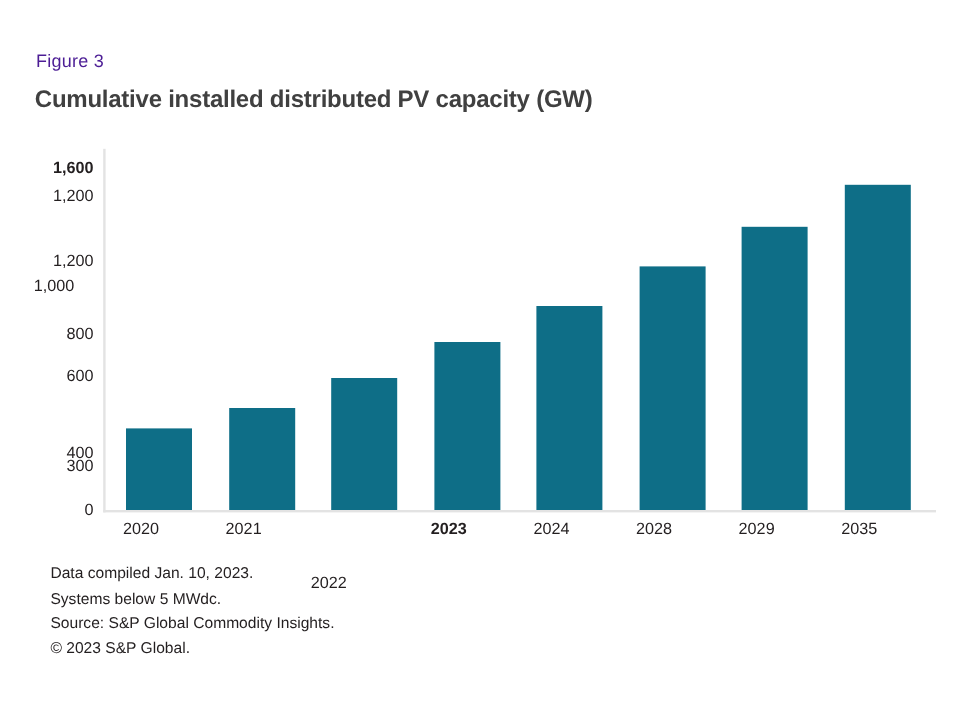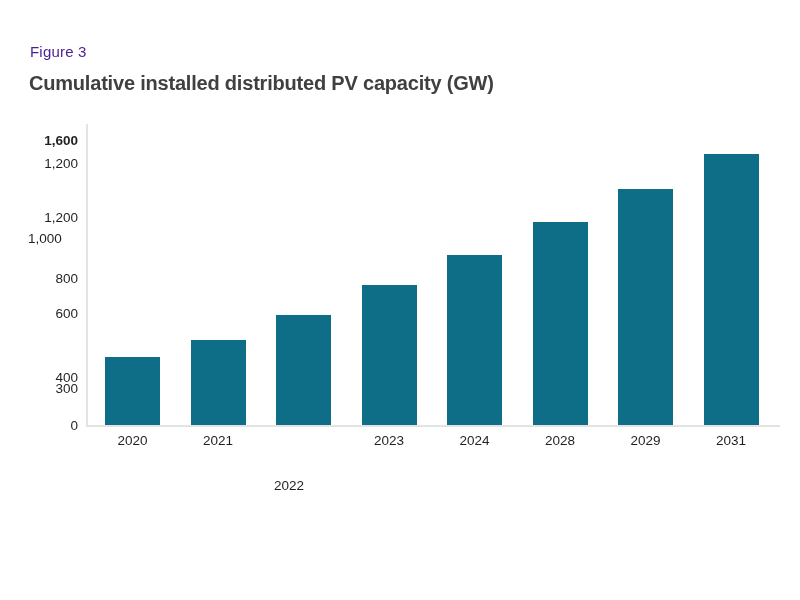--- a/index.html
+++ b/index.html
@@ -100,21 +100,21 @@
   .bar {
     position: absolute;
     background: #0e6e87;
     box-sizing: border-box;
   }
   .x-tick {
     position: absolute;
     top: 433px;
     font-size: 13.5px;
     color: #231f20;
-    text-align: center;
+    text-align: left;
     white-space: nowrap;
   }
 
   
   #footnotes {
     position: absolute;
     left: 42px;
     top: 468px;
     font-size: 13px;
     line-height: 20.5px;
@@ -147,26 +147,32 @@
         <div class="y-tick" style="top: 140px; font-weight: bold;">1,600</div>
       </div>
     <div id="bars-layer">
         <div class="bar" style="left: 105px; width: 55px; height: 68.2094px; top: 356.791px; background: rgb(14, 110, 135);"></div>
         <div class="x-tick" style="left: 102.5px; width: 60px;">2020</div>
         <div class="bar" style="left: 190.5px; width: 55px; height: 85.0281px; top: 339.972px; background: rgb(14, 110, 135);"></div>
         <div class="x-tick" style="left: 188px; width: 60px;">2021</div>
         <div class="bar" style="left: 276px; width: 55px; height: 110.256px; top: 314.744px; background: rgb(14, 110, 135);"></div>
         <div class="x-tick" style="left: 259px; width: 60px; margin-top: 45px;">2022</div>
         <div class="bar" style="left: 361.5px; width: 55px; height: 140.156px; top: 284.844px; background: rgb(14, 110, 135);"></div>
-        <div class="x-tick" style="left: 359px; width: 60px;">2023</div>
+        <div class="x-tick" style="left: 359px; width: 60px; font-weight: bold;">2023</div>
         <div class="bar" style="left: 447px; width: 55px; height: 170.056px; top: 254.944px; background: rgb(14, 110, 135);"></div>
         <div class="x-tick" style="left: 444.5px; width: 60px;">2024</div>
         <div class="bar" style="left: 532.5px; width: 55px; height: 202.759px; top: 222.241px; background: rgb(14, 110, 135);"></div>
         <div class="x-tick" style="left: 530px; width: 60px;">2028</div>
         <div class="bar" style="left: 618px; width: 55px; height: 236.397px; top: 188.603px; background: rgb(14, 110, 135);"></div>
         <div class="x-tick" style="left: 615.5px; width: 60px;">2029</div>
         <div class="bar" style="left: 703.5px; width: 55px; height: 270.969px; top: 154.031px; background: rgb(14, 110, 135);"></div>
-        <div class="x-tick" style="left: 701px; width: 60px;">2031</div>
+        <div class="x-tick" style="left: 701px; width: 60px;">2035</div>
       </div>
   </div>
 
+  <div id="footnotes">
+      <div class="footnote-line">Data compiled Jan. 10, 2023.</div>
+      <div class="footnote-line">Systems below 5 MWdc.</div>
+      <div class="footnote-line">Source: S&amp;P Global Commodity Insights.</div>
+      <div class="footnote-line">© 2023 S&amp;P Global.</div>
+    </div>
 
 </div>
 
 </body></html>

